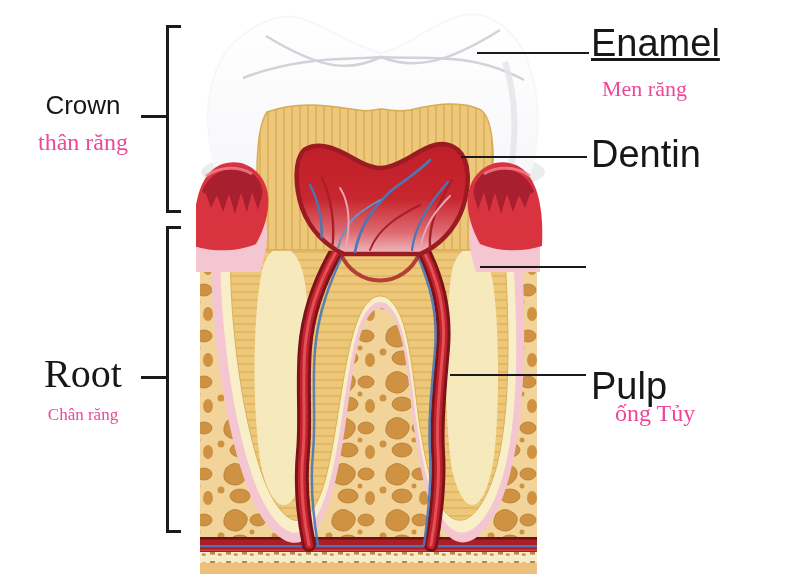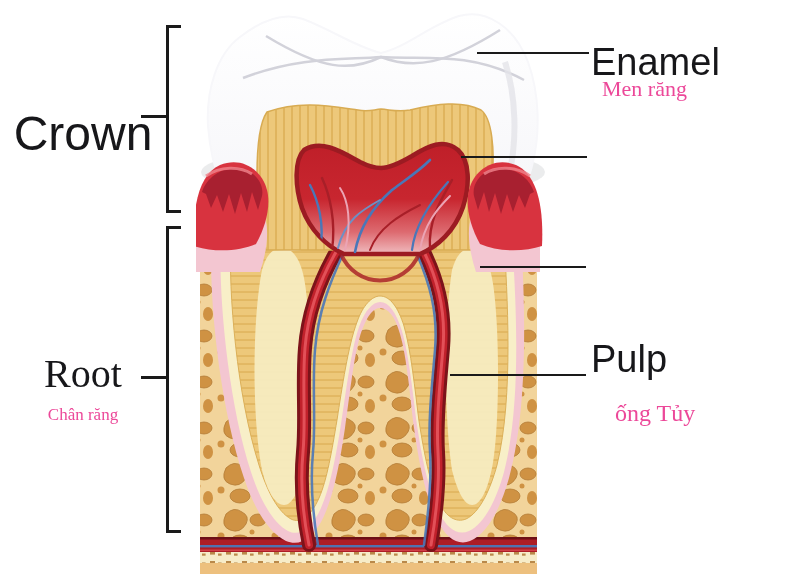--- a/index.html
+++ b/index.html
@@ -154,42 +154,44 @@
           <path d="M 420 250 C 424 224 438 208 450 196" stroke="#eba4b4" stroke-width="2"></path>
         </g>
       </g>
 
       <use href="#gumLeft"></use>
       <use href="#gumLeft" transform="translate(736 0) scale(-1 1)"></use>
     </g>
   </svg>
 
   <div class="blk" style="left:8px;top:90px;width:150px;">
-    <span class="en" style="font-size:48px;margin-top:16px;">Crown</span>
+    <span class="en" style="font-size:26px;">Crown</span>
+    <span class="vi" style="font-size:24px;">thân răng</span>
   </div>
   <div class="blk" style="left:8px;top:350px;width:150px;">
     <span class="en" style="font-size:40px;font-family:Liberation Serif, serif;">Root</span>
     <span class="vi" style="font-size:17px;">Chân răng</span>
   </div>
 
   <div class="hline thick" style="left:141px;top:115px;width:28px;"></div>
   <div class="vline" style="left:166px;top:25px;height:188px;"></div>
   <div class="hline thick" style="left:166px;top:25px;width:15px;"></div>
   <div class="hline thick" style="left:166px;top:210px;width:15px;"></div>
 
   <div class="hline thick" style="left:141px;top:376px;width:28px;"></div>
   <div class="vline" style="left:166px;top:226px;height:307px;"></div>
   <div class="hline thick" style="left:166px;top:226px;width:15px;"></div>
   <div class="hline thick" style="left:166px;top:530px;width:15px;"></div>
 
   <div class="hline" style="left:477px;top:52px;width:112px;"></div>
-  <div class="lbl en" style="left:591px;top:43px;">Enamel</div>
+  <div class="lbl en" style="left:591px;top:24px;text-decoration:underline;">Enamel</div>
   <div class="lbl vi" style="left:602px;top:77px;">Men răng</div>
 
   <div class="hline" style="left:461px;top:156px;width:126px;"></div>
+  <div class="lbl en" style="left:591px;top:135px;">Dentin</div>
 
   <div class="hline" style="left:480px;top:266px;width:106px;"></div>
 
   <div class="hline" style="left:450px;top:374px;width:136px;"></div>
-  <div class="lbl en" style="left:591px;top:340px;">Pulp</div>
+  <div class="lbl en" style="left:591px;top:367px;">Pulp</div>
   <div class="lbl vi" style="left:594px;top:401px;font-size:24px;margin-left:21px;">ống Tủy</div>
 
 </div>
 
 </body></html>

